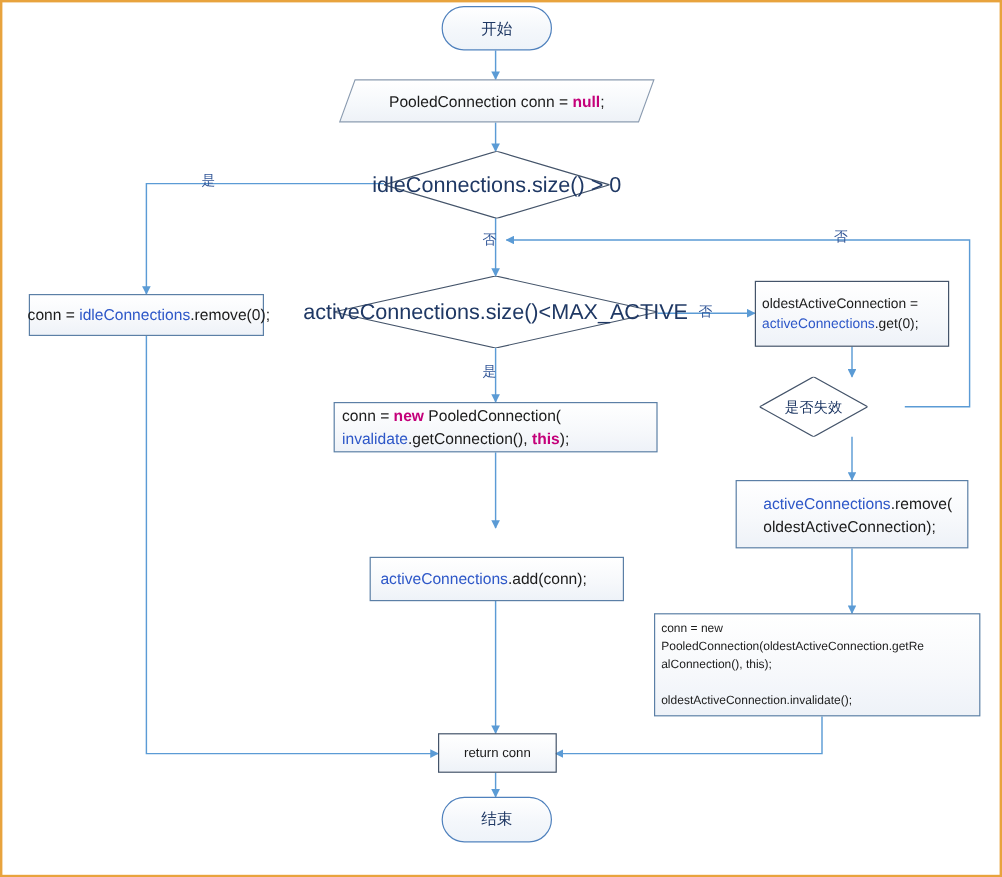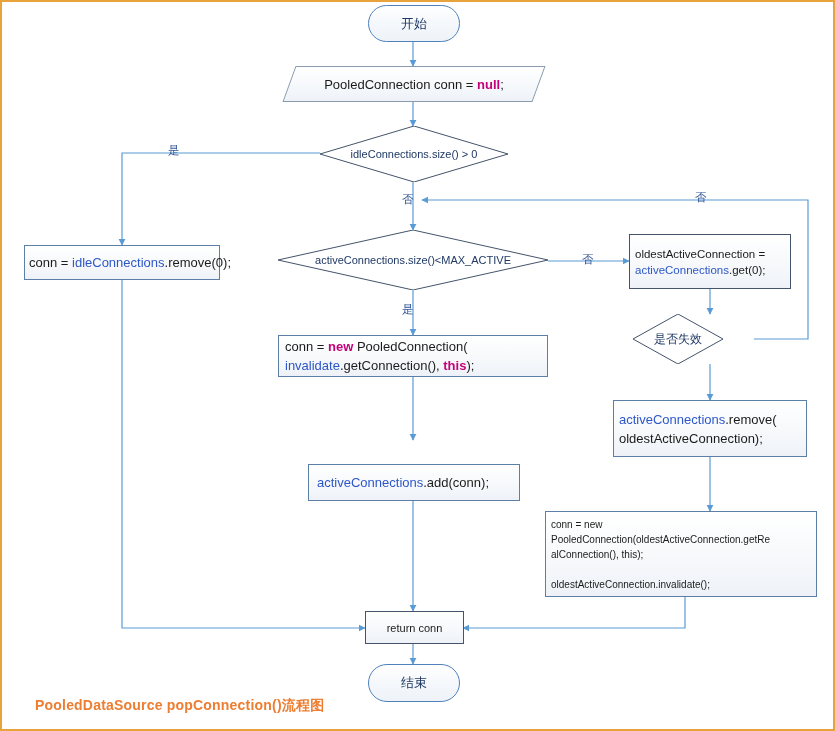--- a/index.html
+++ b/index.html
@@ -99,21 +99,21 @@
     left: 0; top: 0;
     width: 100%;
     height: 100%;
   }
   .diamond .dtext {
     position: absolute;
     left: 0; top: 0; right: 0; bottom: 0;
     display: flex;
     align-items: center;
     justify-content: center;
-    font-size: 11px;
+    font-size: 18px;
     color: #1f3864;
     white-space: nowrap;
   }
   .edge-label {
     position: absolute;
     font-size: 11.5px;
     color: #2f5496;
     font-family: "DejaVu Sans", sans-serif;
     line-height: 1;
   }
@@ -207,35 +207,35 @@
 
   <div class="diamond" style="left:631px; top:312px; width:90px; height:50px;">
     <svg class="dshape" viewBox="0 0 90 50" preserveAspectRatio="none">
       <polygon points="45,0 90,25 45,50 0,25" fill="#ffffff" stroke="#44546a" stroke-width="1"></polygon>
     </svg>
     <div class="dtext cjk" style="font-size:12px;">
       <span>是否失效</span>
     </div>
   </div>
 
-  <div class="node process plainborder" style="left:22px; top:243px; width:196px; height:35px; justify-content:flex-start; padding-left:4px;">
+  <div class="node process plainborder" style="left:22px; top:243px; width:196px; height:35px; justify-content:center; padding-left:4px;">
     <span class="code big"><span class="plain">conn = </span><span class="var">idleConnections</span><span class="plain">.remove(0);</span></span>
   </div>
 
   <div class="node process" style="left:627px; top:232px; width:162px; height:55px; justify-content:flex-start; padding-left:5px;">
     <div class="code"><span class="plain">oldestActiveConnection =</span>
 <span class="var">activeConnections</span><span class="plain">.get(0);</span></div>
   </div>
 
   <div class="node process plainborder" style="left:276px; top:333px; width:270px; height:42px; justify-content:flex-start; padding-left:6px;">
     <div class="code big"><span class="plain">conn = </span><span class="kw">new</span><span class="plain"> PooledConnection(</span>
 <span class="var">invalidate</span><span class="plain">.getConnection(), </span><span class="kw">this</span><span class="plain">);</span></div>
   </div>
 
-  <div class="node process plainborder" style="left:611px; top:398px; width:194px; height:57px; justify-content:flex-start; padding-left:5px;">
+  <div class="node process plainborder" style="left:611px; top:398px; width:194px; height:57px; justify-content:flex-start; padding-left:22px;">
     <div class="code big"><span class="var">activeConnections</span><span class="plain">.remove(</span>
 <span class="plain">oldestActiveConnection);</span></div>
   </div>
 
   <div class="node process plainborder" style="left:306px; top:438px; width:212px; height:37px; justify-content:flex-start; padding-left:8px;margin-top:24px;">
     <span class="code big"><span class="var">activeConnections</span><span class="plain">.add(conn);</span></span>
   </div>
 
   <div class="node process plainborder" style="left:543px; top:509px; width:272px; height:86px; align-items:flex-start; justify-content:flex-start; padding:5px 0 0 5px;">
     <div class="code small"><span>conn = new</span>
@@ -252,15 +252,14 @@
   <div class="node terminator" style="left:366px; top:662px; width:92px; height:38px;">
     <span class="cjk">结束</span>
   </div>
 
   <span class="edge-label cjk" style="left:166px; top:143px;">是</span>
   <span class="edge-label cjk" style="left:400px; top:192px;">否</span>
   <span class="edge-label cjk" style="left:400px; top:302px;">是</span>
   <span class="edge-label cjk" style="left:580px; top:252px;">否</span>
   <span class="edge-label cjk" style="left:693px; top:190px;">否</span>
 
-  <div id="caption">PooledDataSource popConnection()流程图</div>
 
 </div>
 
 </body></html>

